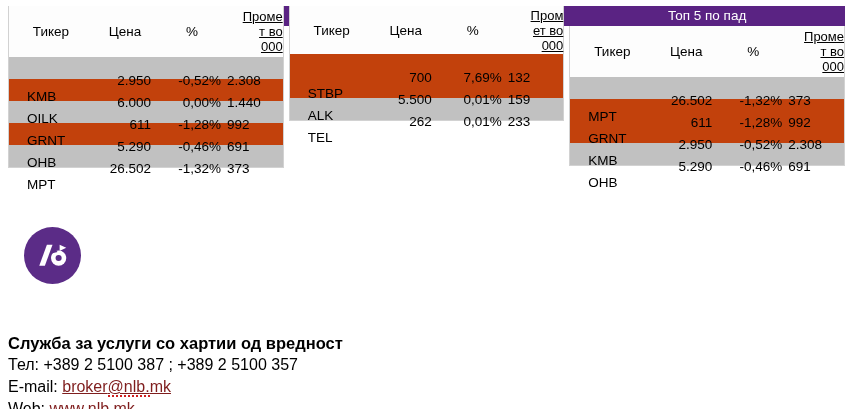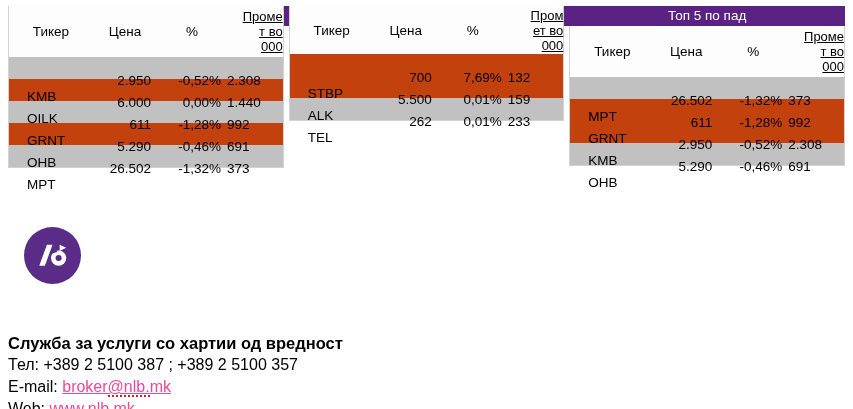--- a/index.html
+++ b/index.html
@@ -28,21 +28,21 @@
   
   .logo{position:absolute;top:226px;left:24px;display:flex;align-items:center;height:58px;}
   .logo-mark{width:57px;height:57px;}
   .logo-text{margin-left:10px;font-size:30px;color:#717175;letter-spacing:.5px;}
   .logo-text .nlb{font-weight:700;}
   .logo-text .banka{font-weight:400;margin-left:7px;}
 
   
   .contact{position:absolute;top:292px;left:8px;font-size:16px;line-height:22px;}
   .contact-title{font-weight:700;font-size:16.5px;margin-top:40px;}
-  .contact a{color:#ec4899;text-decoration:underline;cursor:pointer;}
+  .contact a{color:#7f1d1d;text-decoration:underline;cursor:pointer;}
   .sq{border-bottom:2px dotted #cf1f1f;}
 </style>
 </head>
 <body>
 
 <div class="page">
 
   <div class="tables-row" id="tables-row">
       <section class="mkt-table">
         <div class="tbody">

